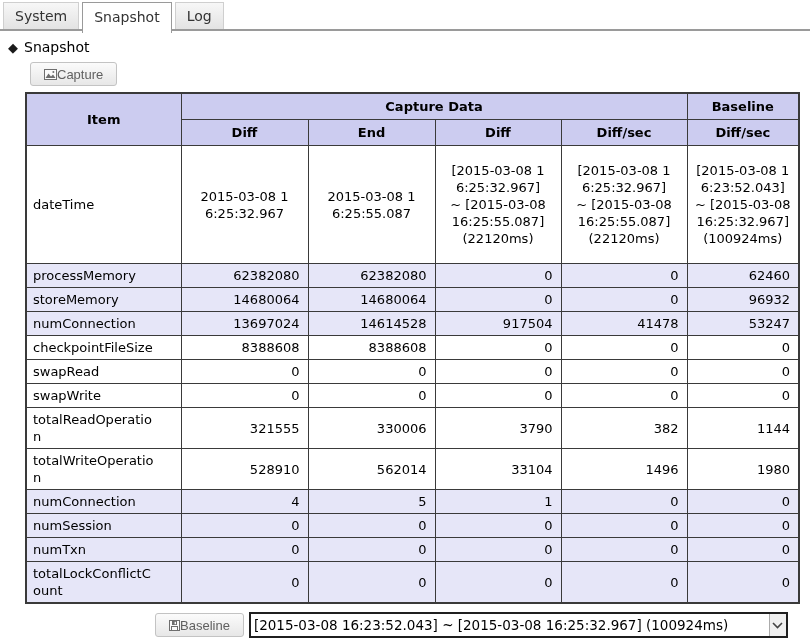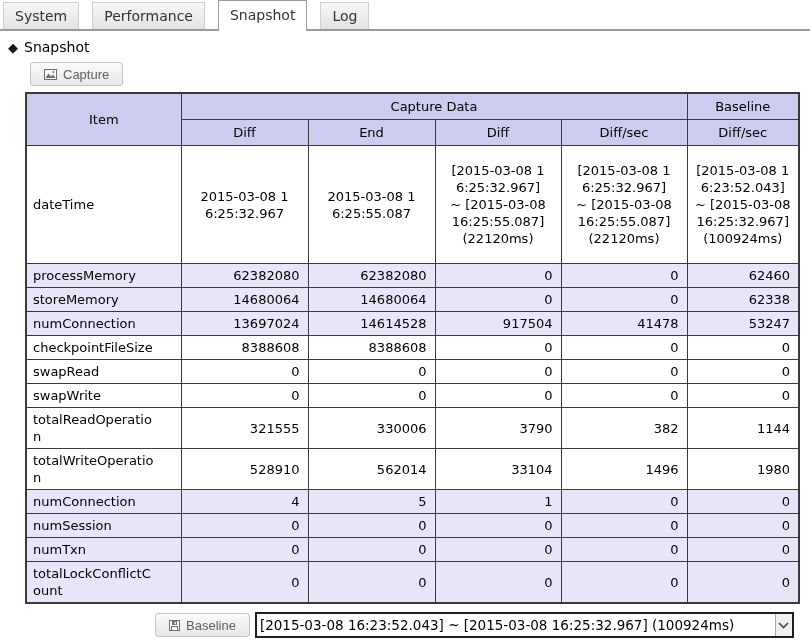--- a/index.html
+++ b/index.html
@@ -7,22 +7,22 @@
     width: 810px; height: 640px;
     background: #ffffff;
     font-family: "DejaVu Sans", "Liberation Sans", sans-serif;
     overflow: hidden;
     color: #000;
   }
 
   
   .tabbar {
     display: flex;
-    align-items: flex-end;
-    gap: 13px;
+    align-items: flex-start;
+    gap: 3px;
     padding: 2px 0 0 3px;
     border-bottom: 2px solid var(--tab-line, #9a9a9a);
     height: 31px;
   }
   .tab {
     font-size: 14px;
     color: #333;
     padding: 0 11px;
     height: 27px;
     line-height: 26px;
@@ -51,21 +51,20 @@
     display: flex;
     align-items: center;
     gap: 6px;
   }
   .diamond { font-size: 13px; color: #1a1a1a; }
 
   
   .btn {
     display: inline-flex;
     align-items: center;
-    gap: 6px;
     padding: 0 13px;
     height: 24px;
     background: linear-gradient(#fbfbfb, #e7e7e7);
     border: 1px solid #c3c3c3;
     border-radius: 3px;
     font-size: 13px;
     color: #606060;
     cursor: pointer;
     white-space: nowrap;
   }
@@ -81,21 +80,21 @@
     table-layout: fixed;
     width: 773px;
   }
   table.snapshot th, table.snapshot td {
     border: 1px solid var(--table-border, #3a3a3a);
     vertical-align: middle;
     line-height: 17px;
   }
   table.snapshot th {
     background: var(--header-bg, #ccccf0);
-    font-weight: normal;
+    font-weight: bold;
     text-align: center;
     padding: 4px 0;
   }
   .col-item { width: 155px; }
   .col-start { width: 127px; }
   .col-end { width: 127px; }
   .col-diff { width: 126px; }
   .col-diffsec { width: 126px; }
   .col-baseline { width: 112px; }
 
@@ -158,21 +157,20 @@
     justify-content: center;
     background: #f0f0f0;
     border-left: 1px solid #ababab;
   }
 </style>
 </head>
 <body>
 
 <div class="tabbar">
   <div class="tab">System</div>
-  <div class="tab">Performance</div>
   <div class="tab active">Snapshot</div>
   <div class="tab">Log</div>
 </div>
 
 <div class="section-heading">
   <span class="diamond">◆</span>
   <span>Snapshot</span>
 </div>
 
 <div class="capture-wrap">
@@ -227,21 +225,21 @@
         <td class="num-cell">0</td>
         <td class="num-cell">0</td>
         <td class="num-cell">62460</td>
       </tr>
       <tr class="shaded">
         <td class="item-cell"><span class="wrap">storeMemory</span></td>
         <td class="num-cell">14680064</td>
         <td class="num-cell">14680064</td>
         <td class="num-cell">0</td>
         <td class="num-cell">0</td>
-        <td class="num-cell">62338</td>
+        <td class="num-cell">96932</td>
       </tr>
       <tr class="shaded">
         <td class="item-cell"><span class="wrap">numConnection</span></td>
         <td class="num-cell">13697024</td>
         <td class="num-cell">14614528</td>
         <td class="num-cell">917504</td>
         <td class="num-cell">41478</td>
         <td class="num-cell">53247</td>
       </tr>
       <tr>

